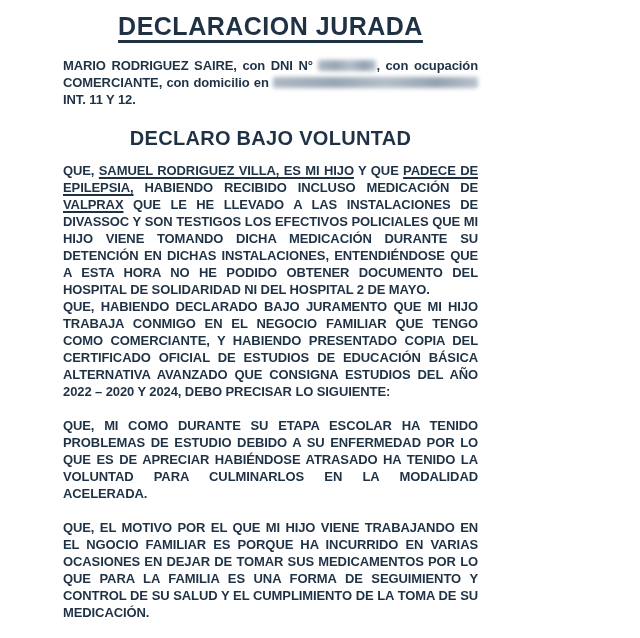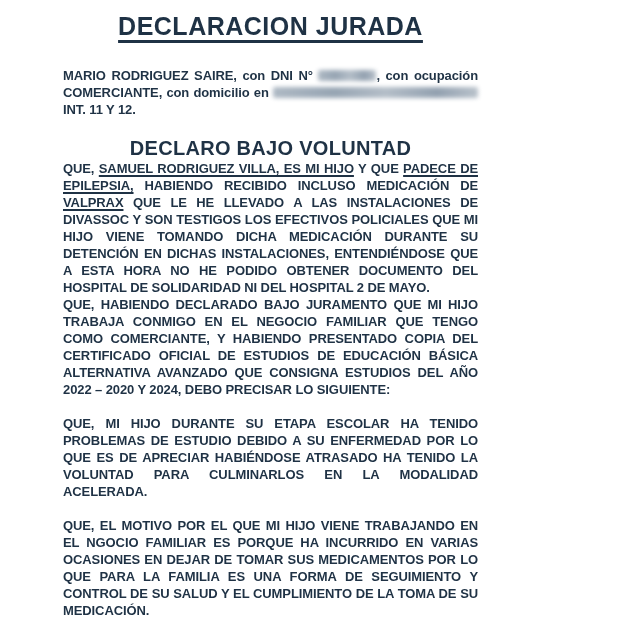--- a/index.html
+++ b/index.html
@@ -26,36 +26,37 @@
     text-align: center;
     font-size: 25px;
     font-weight: 700;
     letter-spacing: 0.5px;
     color: #1f3245;
     text-decoration: underline;
     text-decoration-thickness: 2.5px;
     text-underline-offset: 5px;
   }
   p.intro {
-    margin: 26px 0 0 0;
+    margin: 16px 0 0 0;
     font-size: 13px;
     font-weight: 700;
     line-height: 17px;
     letter-spacing: -0.1px;
     text-align: justify;
   }
   h2.doc-subtitle {
     margin: 19px 0 0 0;
     text-align: center;
     font-size: 20px;
     font-weight: 700;
     letter-spacing: 0.3px;
     color: #1f3245;
   }
   .body-block {
+    margin-top: 12px;
   }
   p.body-par {
     margin: 0;
     font-size: 13px;
     font-weight: 700;
     line-height: 17px;
     letter-spacing: -0.1px;
     text-align: justify;
   }
   p.body-par.gap {
@@ -91,18 +92,18 @@
 <div class="page">
   <h1 class="doc-title">DECLARACION JURADA</h1>
 
   <p class="intro"><span>MARIO RODRIGUEZ SAIRE, con DNI N° </span><span class="redacted" style="width: 58px;"></span><span>, con ocupación COMERCIANTE, con domicilio en </span><span class="redacted" style="width: 205px;"></span><span> INT. 11 Y 12.</span></p>
 
   <h2 class="doc-subtitle">DECLARO BAJO VOLUNTAD</h2>
 
   <div class="body-block">
       <p class="body-par"><span>QUE, </span><span class="u">SAMUEL RODRIGUEZ VILLA, ES MI HIJO</span><span> Y QUE </span><span class="u">PADECE DE EPILEPSIA,</span><span> HABIENDO RECIBIDO INCLUSO MEDICACIÓN DE </span><span class="u">VALPRAX</span><span> QUE LE HE LLEVADO A LAS INSTALACIONES DE DIVASSOC Y SON TESTIGOS LOS EFECTIVOS POLICIALES QUE MI HIJO VIENE TOMANDO DICHA MEDICACIÓN DURANTE SU DETENCIÓN EN DICHAS INSTALACIONES, ENTENDIÉNDOSE QUE A ESTA HORA NO HE PODIDO OBTENER DOCUMENTO DEL HOSPITAL DE SOLIDARIDAD NI DEL HOSPITAL 2 DE MAYO.</span></p>
       <p class="body-par"><span>QUE, HABIENDO DECLARADO BAJO JURAMENTO QUE MI HIJO TRABAJA CONMIGO EN EL NEGOCIO FAMILIAR QUE TENGO COMO COMERCIANTE, Y HABIENDO PRESENTADO COPIA DEL CERTIFICADO OFICIAL DE ESTUDIOS DE EDUCACIÓN BÁSICA ALTERNATIVA AVANZADO QUE CONSIGNA ESTUDIOS DEL AÑO 2022 – 2020 Y 2024, DEBO PRECISAR LO SIGUIENTE:</span></p>
-      <p class="body-par gap"><span>QUE, MI HIJO DURANTE SU ETAPA ESCOLAR HA TENIDO PROBLEMAS DE ESTUDIO DEBIDO A SU ENFERMEDAD POR LO QUE ES DE APRECIAR HABIÉNDOSE ATRASADO HA TENIDO LA VOLUNTAD PARA CULMINARLOS EN LA MODALIDAD ACELERADA.</span></p>
+      <p class="body-par gap"><span>QUE, MI COMO DURANTE SU ETAPA ESCOLAR HA TENIDO PROBLEMAS DE ESTUDIO DEBIDO A SU ENFERMEDAD POR LO QUE ES DE APRECIAR HABIÉNDOSE ATRASADO HA TENIDO LA VOLUNTAD PARA CULMINARLOS EN LA MODALIDAD ACELERADA.</span></p>
       <p class="body-par gap"><span>QUE, EL MOTIVO POR EL QUE MI HIJO VIENE TRABAJANDO EN EL NGOCIO FAMILIAR ES PORQUE HA INCURRIDO EN VARIAS OCASIONES EN DEJAR DE TOMAR SUS MEDICAMENTOS POR LO QUE PARA LA FAMILIA ES UNA FORMA DE SEGUIMIENTO Y CONTROL DE SU SALUD Y EL CUMPLIMIENTO DE LA TOMA DE SU MEDICACIÓN.</span></p>
     </div>
 
   <p class="date-line">LIMA, 24 DE SETIEMBRE DEL 2025.</p>
 </div>
 
 </body></html>

